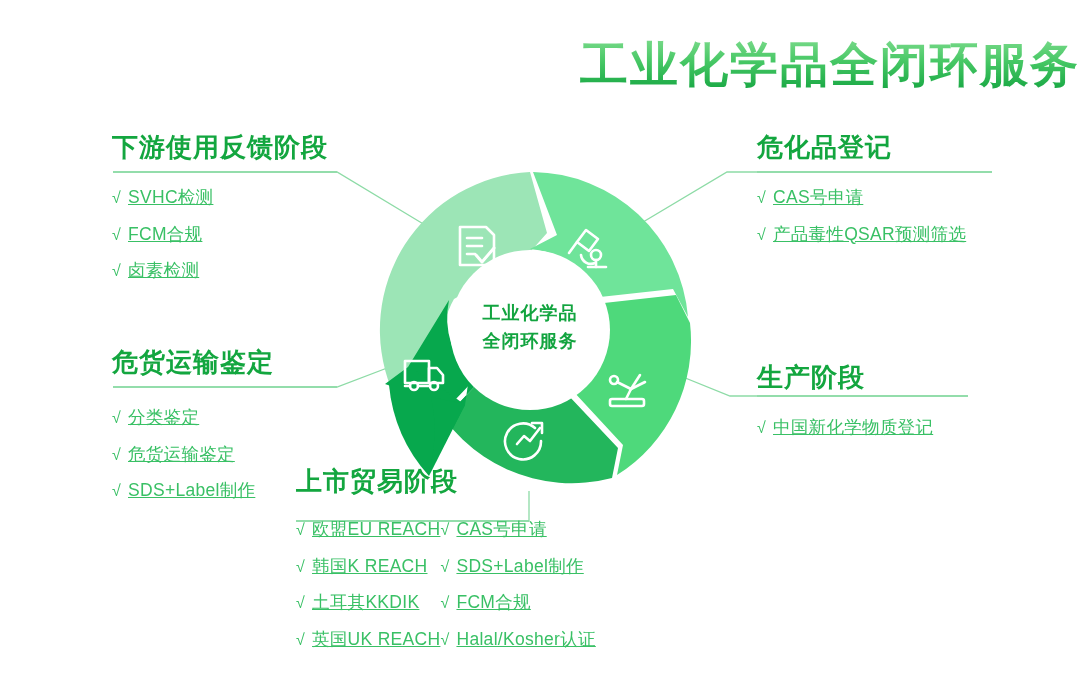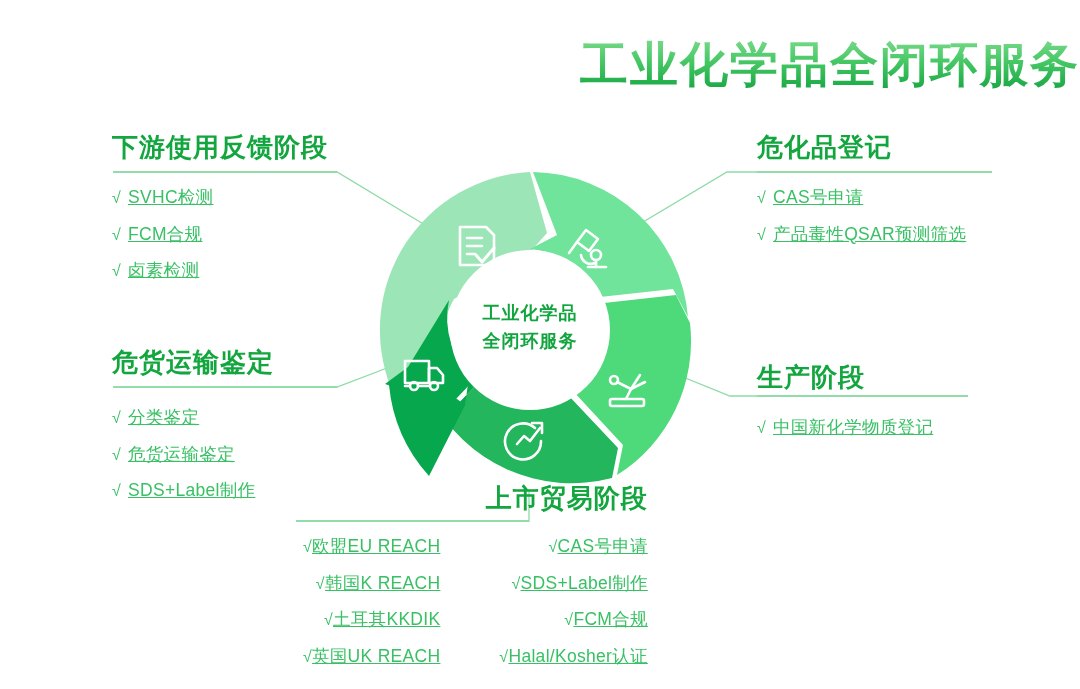--- a/index.html
+++ b/index.html
@@ -105,26 +105,25 @@
 
   #stage-logistics  { left: 112px; top: 347px; }
   #stage-logistics .stage-items { margin-top: 31px; }
 
   #stage-rnd        { left: 757px; top: 132px; }
   #stage-rnd .stage-items { margin-top: 26px; }
 
   #stage-production { left: 757px; top: 362px; }
   #stage-production .stage-items { margin-top: 26px; }
 
-  #stage-market     { left: 296px; top: 483px; text-align: right; }
+  #stage-market     { left: 296px; top: 466px; }
   #stage-market .stage-items { margin-top: 24px; }
 
   .market-columns {
     display: flex;
-    gap: 52px;
   }
   .market-columns .stage-item { margin-bottom: 19px; }
 </style>
 </head>
 <body>
 
 <div id="main-title">工业化学品全闭环服务</div>
 
 <svg id="connectors" viewBox="0 0 1080 689" width="1080" height="689">
   <g fill="none" stroke="#8ddba6" stroke-width="1.3">

